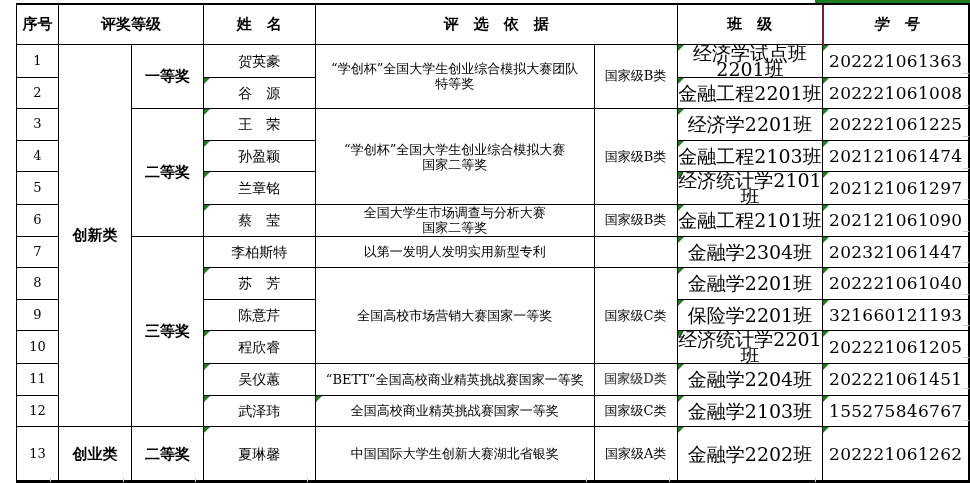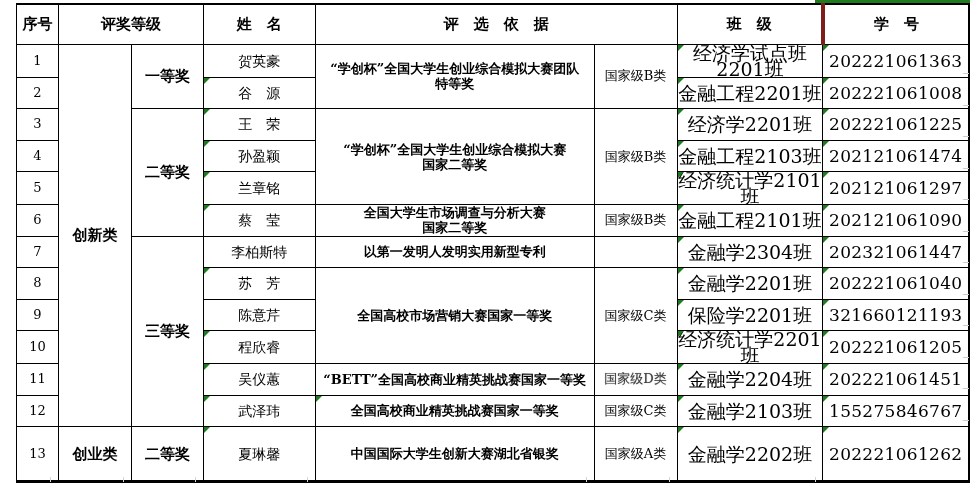--- a/index.html
+++ b/index.html
@@ -18,24 +18,24 @@
   tr.hdr{height:40px;}
   tr.hdr td{border-top:2px solid #000;font-weight:bold;font-size:15px;}
   tr.body{height:31.5px;}
   tr.last{height:55px;}
   tr.last td{border-bottom:3px solid #000;}
   td.rightmost{border-right:2px solid #000;}
   td.bold{font-weight:bold;font-size:15px;}
   td.name{font-size:14px;}
   td.klass{font-size:19px;}
   td.sid{font-size:17px;letter-spacing:0.3px;}
-  td.basis{font-size:13px;line-height:15px;font-weight:bold;}
+  td.basis{font-size:13px;line-height:15px;}
   td.lvl{font-size:13px;}
   td.lvl-d span{color:#3f3f3f;text-shadow:0 0 1px rgba(60,60,60,0.55);margin-top:12px;}
-  td.sidh{border-left:4px solid #7f1d1d;}
+  td.sidh{border-left:2px solid #7f1d1d;font-style:italic;}
   .tri{
     position:absolute;left:0;top:0;width:0;height:0;display:block;
     border-top:6px solid #1e7c1e;border-right:6px solid transparent;
   }
   .green-top{position:absolute;left:815px;top:0;width:155px;height:3px;background:#1e7c1e;}
   .stub-v{position:absolute;top:477px;width:1px;height:5px;background:#d6d6d6;}
   .rstubs{
     position:absolute;left:963px;top:43px;width:6px;height:380px;
     background:repeating-linear-gradient(180deg,transparent 0px,transparent 30.5px,#cccccc 30.5px,#cccccc 31.5px);
   }

